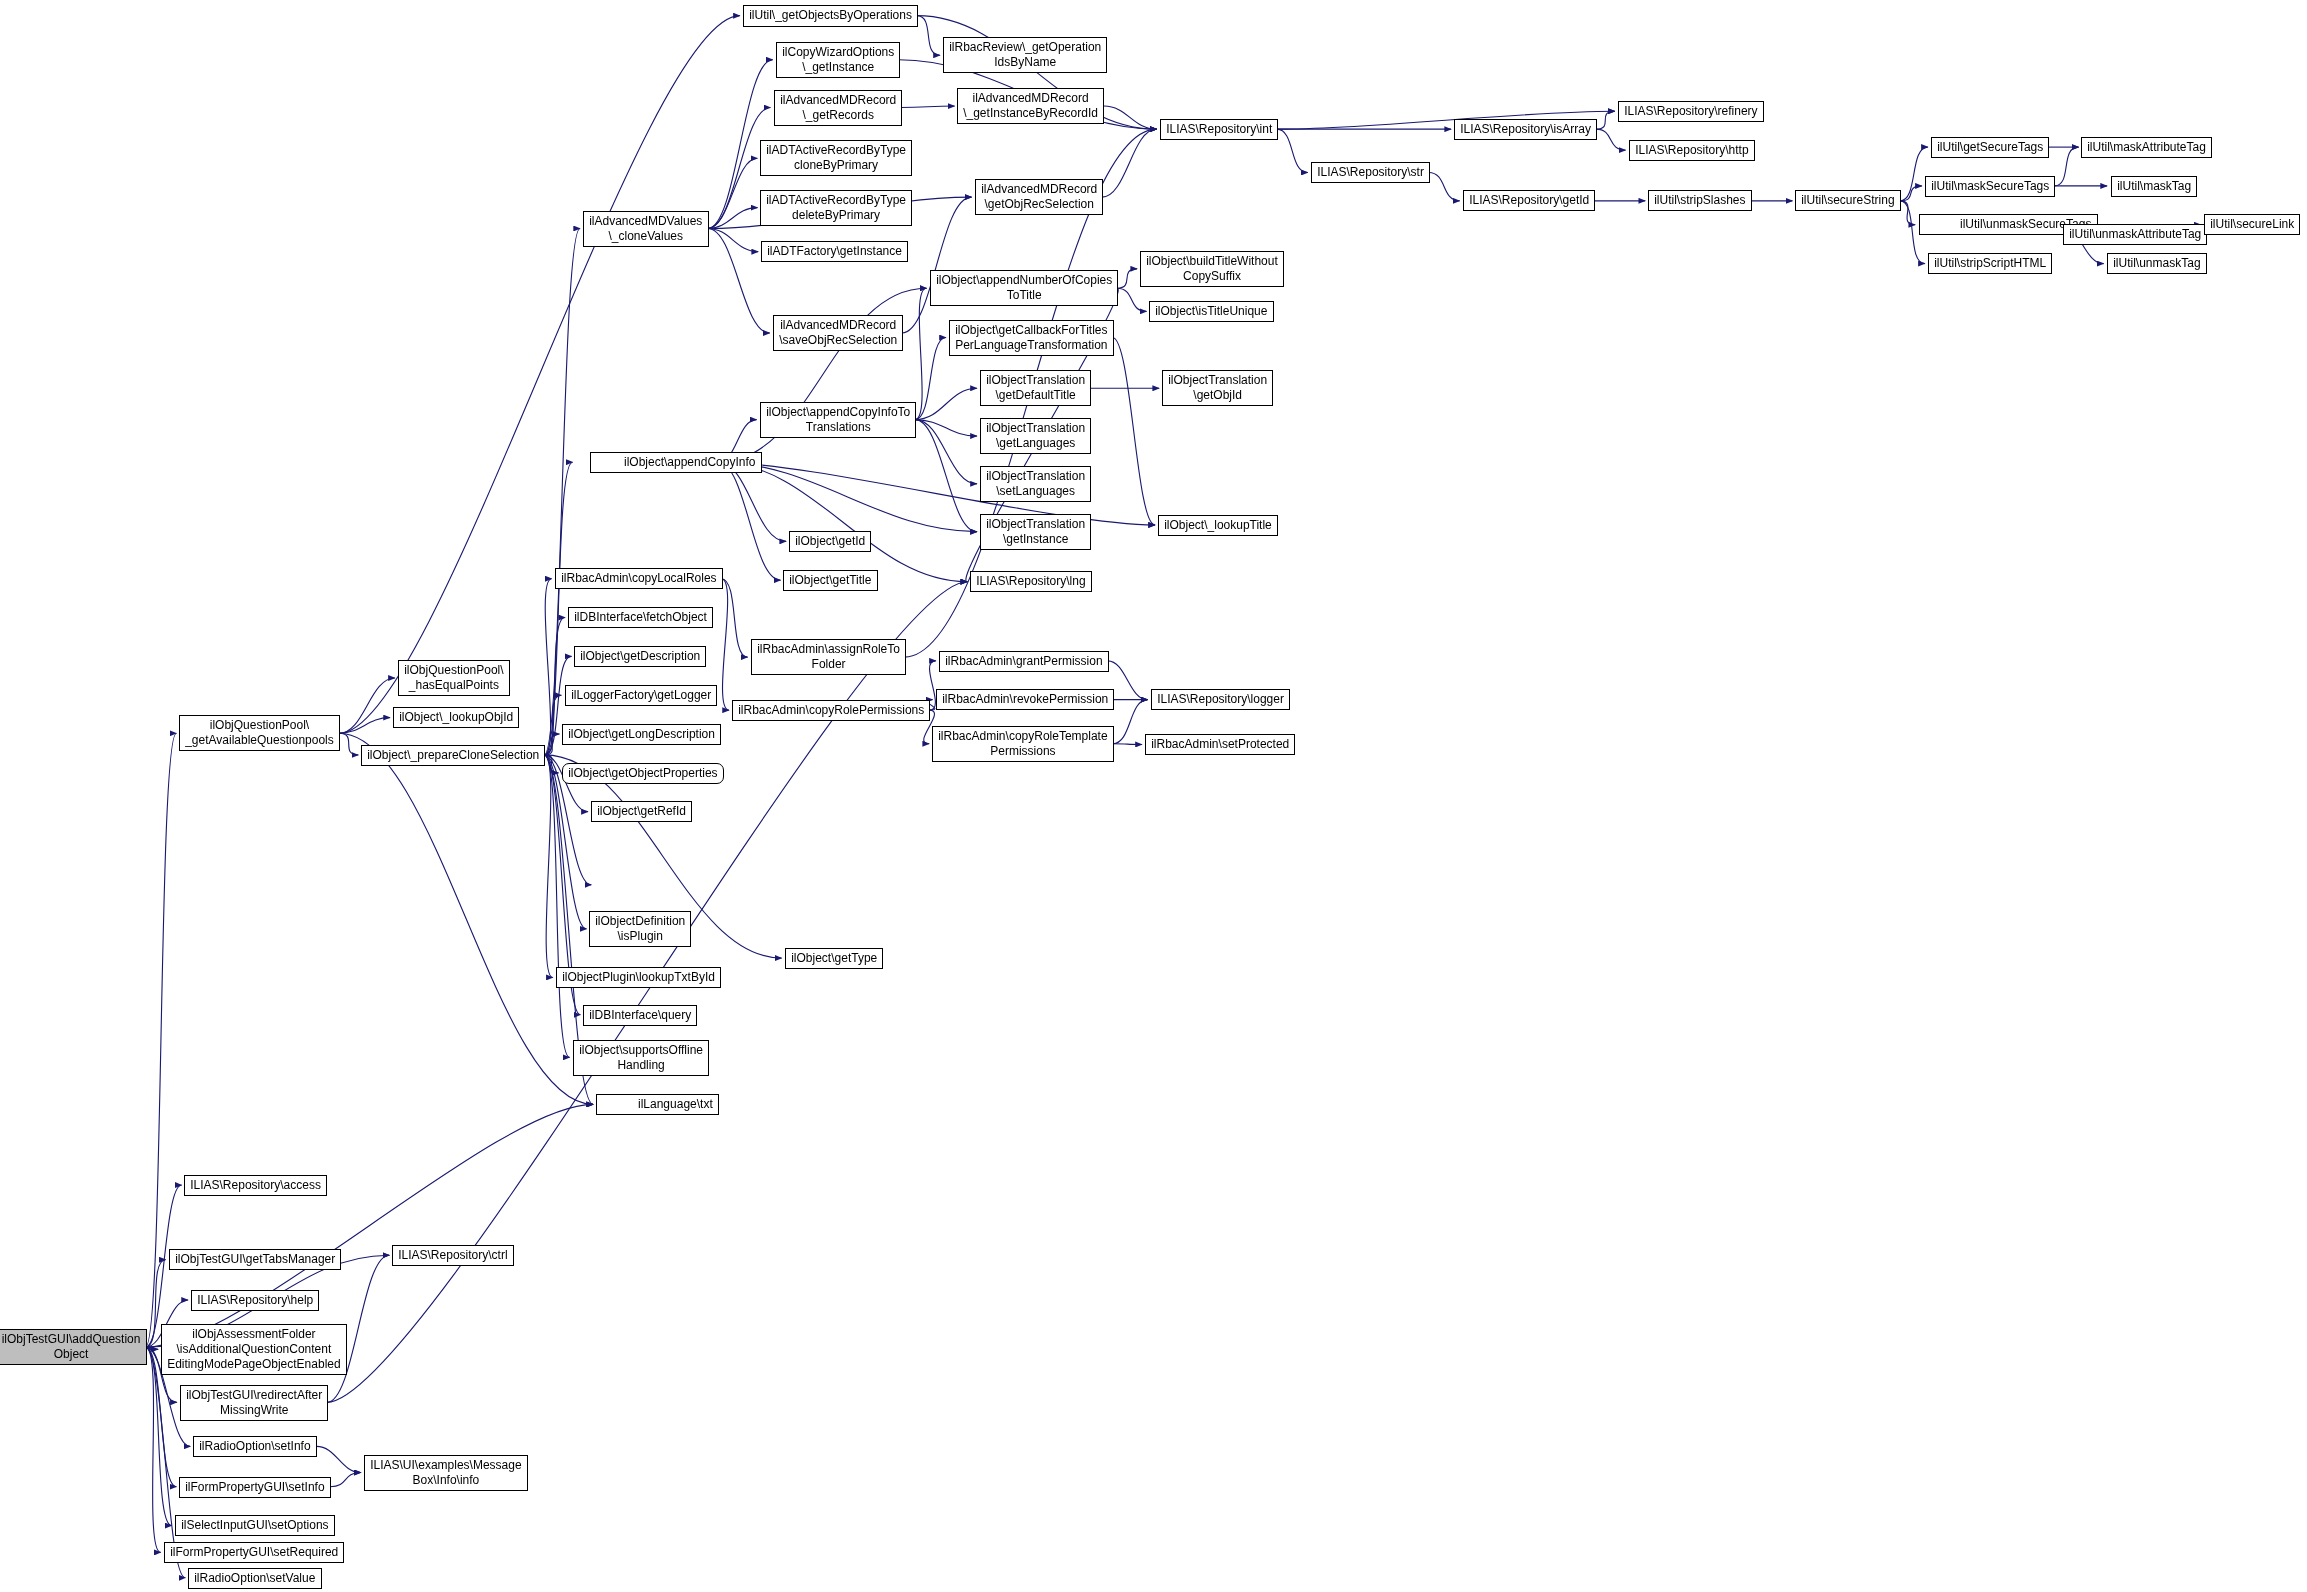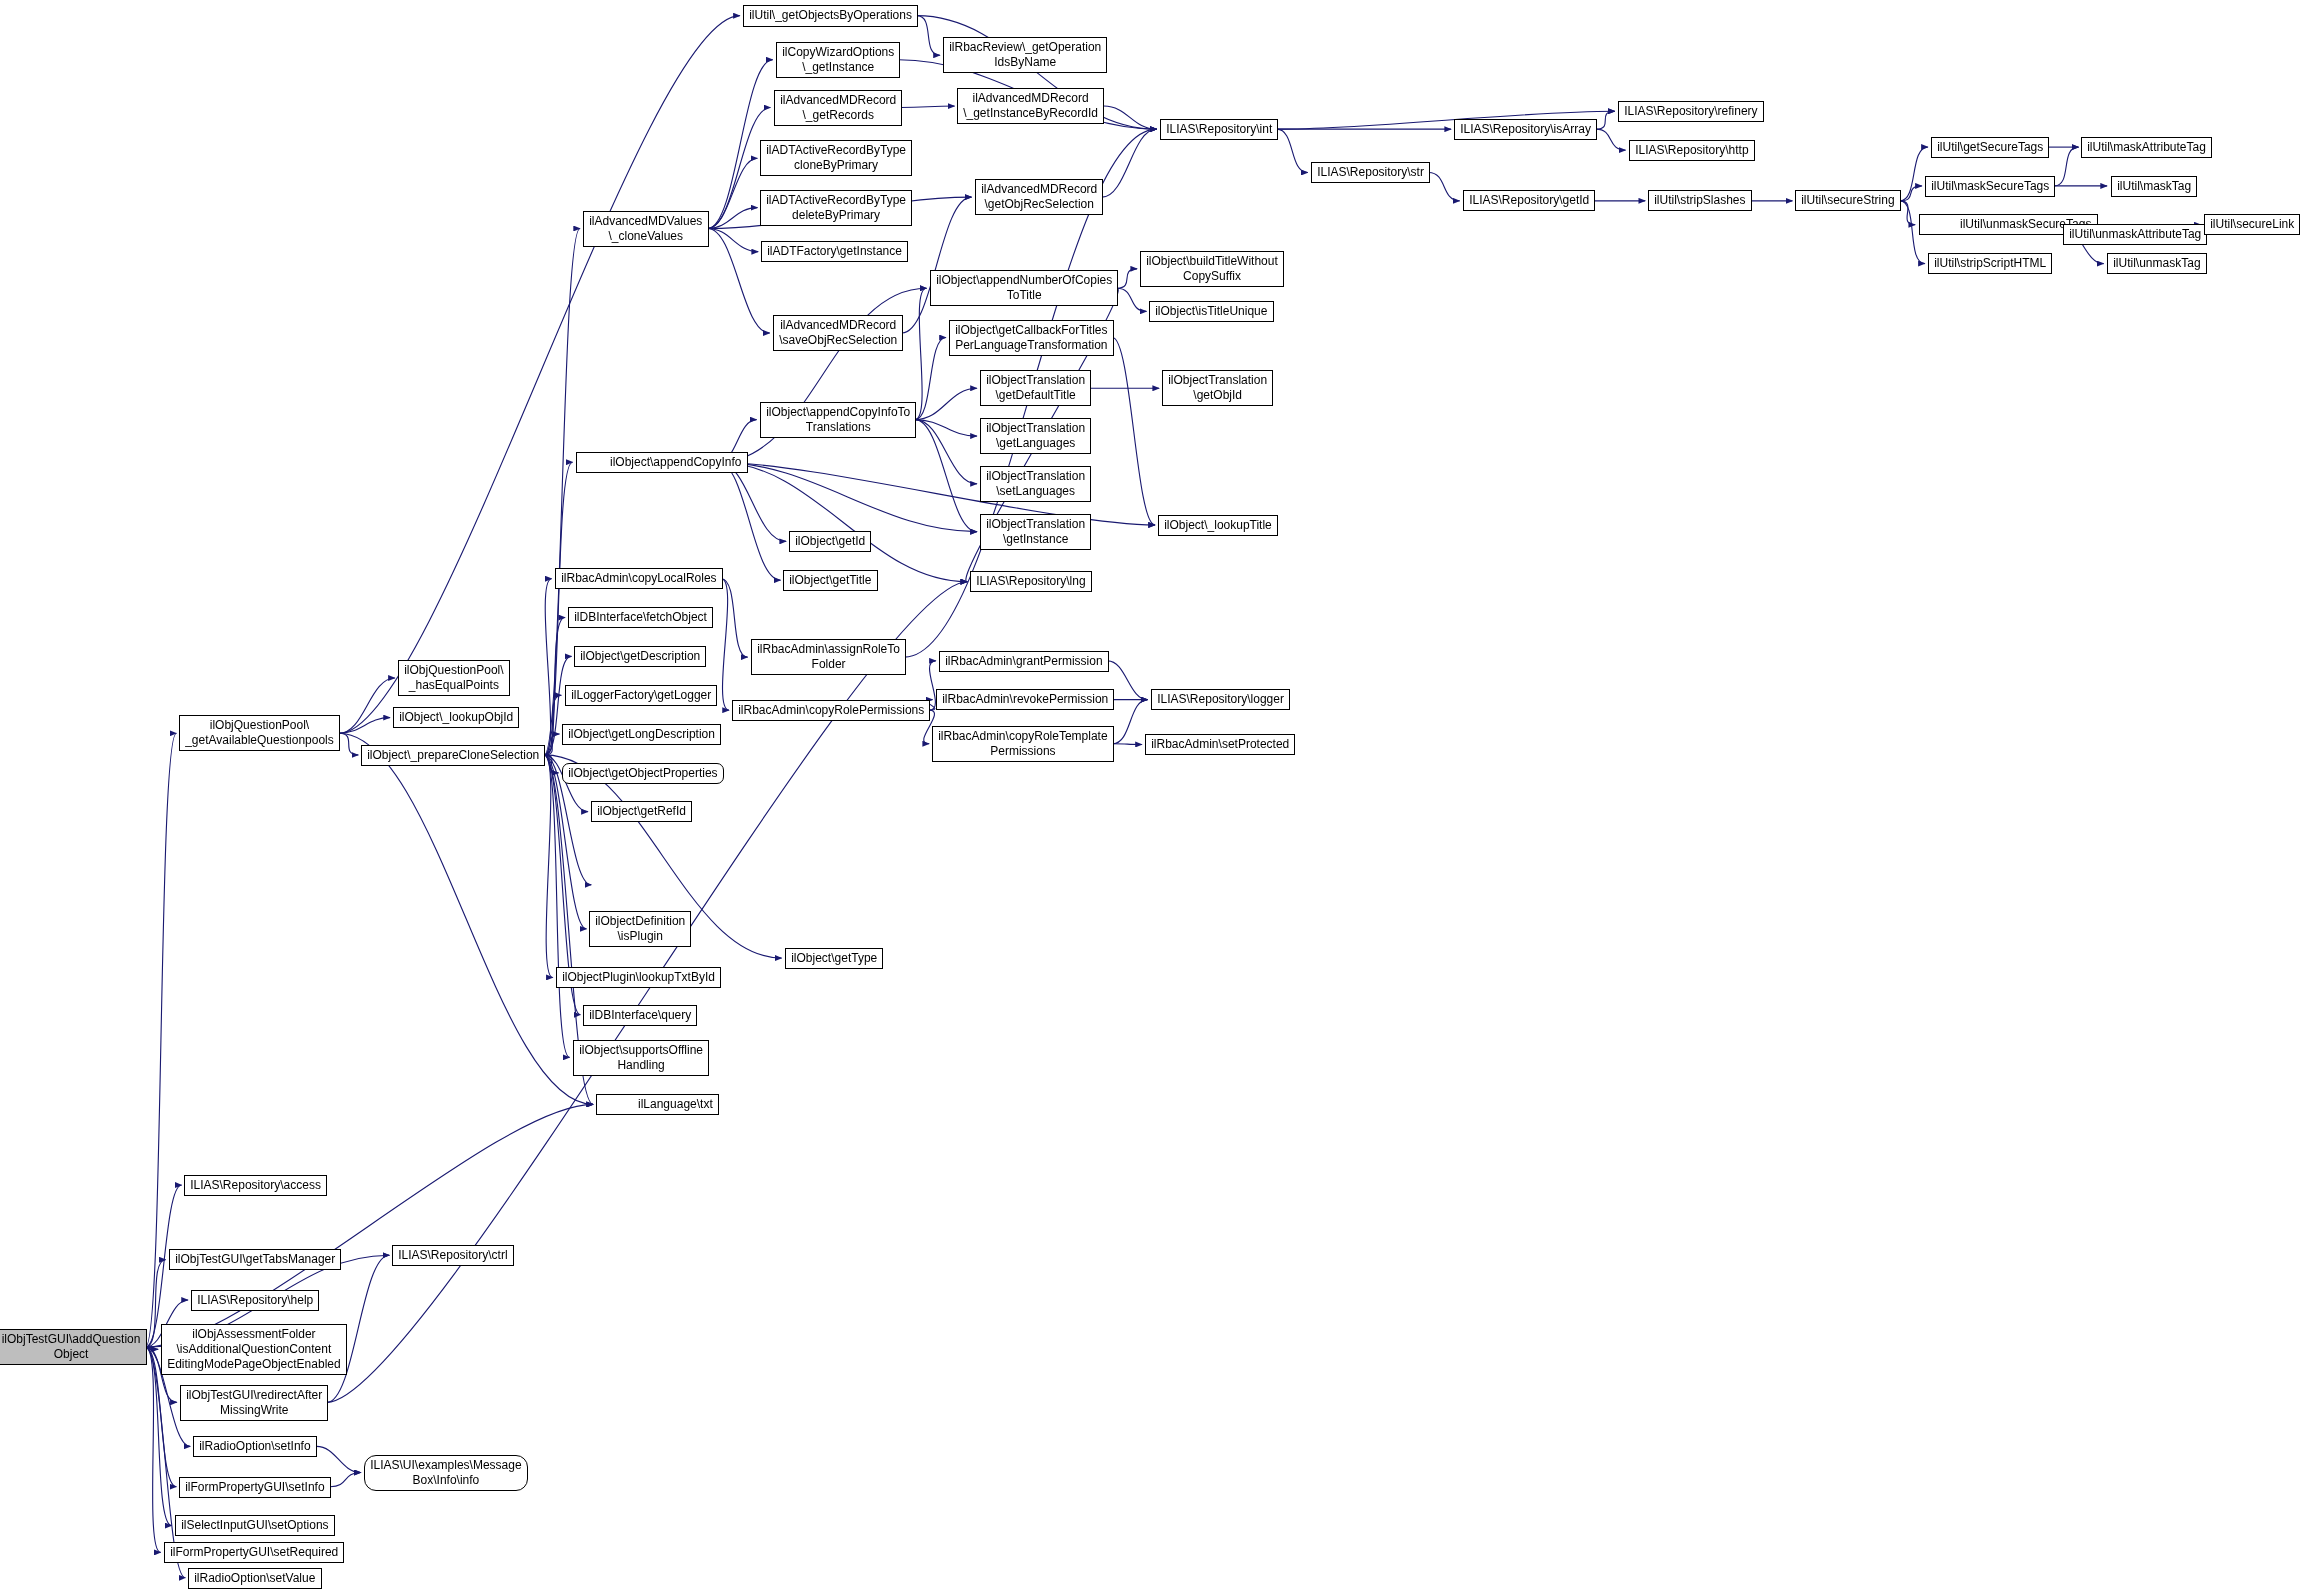--- a/index.html
+++ b/index.html
@@ -169,25 +169,25 @@
 \isAdditionalQuestionContent
 EditingModePageObjectEnabled</div>
     <div class="node" style="left: 180px; top: 1385px;">ilObjTestGUI\redirectAfter
 MissingWrite</div>
     <div class="node" style="left: 193px; top: 1436px;">ilRadioOption\setInfo</div>
     <div class="node" style="left: 179px; top: 1477px;">ilFormPropertyGUI\setInfo</div>
     <div class="node" style="left: 175px; top: 1515px;">ilSelectInputGUI\setOptions</div>
     <div class="node" style="left: 164px; top: 1542px;">ilFormPropertyGUI\setRequired</div>
     <div class="node" style="left: 188px; top: 1568px;">ilRadioOption\setValue</div>
     <div class="node" style="left: 392px; top: 1245px;">ILIAS\Repository\ctrl</div>
-    <div class="node" style="left: 364px; top: 1455px; border-radius: 12px;">ILIAS\UI\examples\Message
+    <div class="node" style="left: 364px; top: 1455px;">ILIAS\UI\examples\Message
 Box\Info\info</div>
     <div class="node" style="left: 583px; top: 211px;">ilAdvancedMDValues
 \_cloneValues</div>
-    <div class="node" style="left: 576px; top: 452px; padding-left: 33px;">ilObject\appendCopyInfo</div>
+    <div class="node" style="left: 590px; top: 452px; padding-left: 33px;">ilObject\appendCopyInfo</div>
     <div class="node" style="left: 555px; top: 568px;">ilRbacAdmin\copyLocalRoles</div>
     <div class="node" style="left: 568px; top: 607px;">ilDBInterface\fetchObject</div>
     <div class="node" style="left: 574px; top: 646px;">ilObject\getDescription</div>
     <div class="node" style="left: 565px; top: 685px;">ilLoggerFactory\getLogger</div>
     <div class="node" style="left: 562px; top: 724px;">ilObject\getLongDescription</div>
     <div class="node" style="left: 562px; top: 763px; border-radius: 7px;">ilObject\getObjectProperties</div>
     <div class="node" style="left: 591px; top: 801px;">ilObject\getRefId</div>
     <div class="node" style="left: 594px; top: 916px;">ilDBInterface\in</div>
     <div class="node" style="left: 589px; top: 911px;">ilObjectDefinition
 \isPlugin</div>

